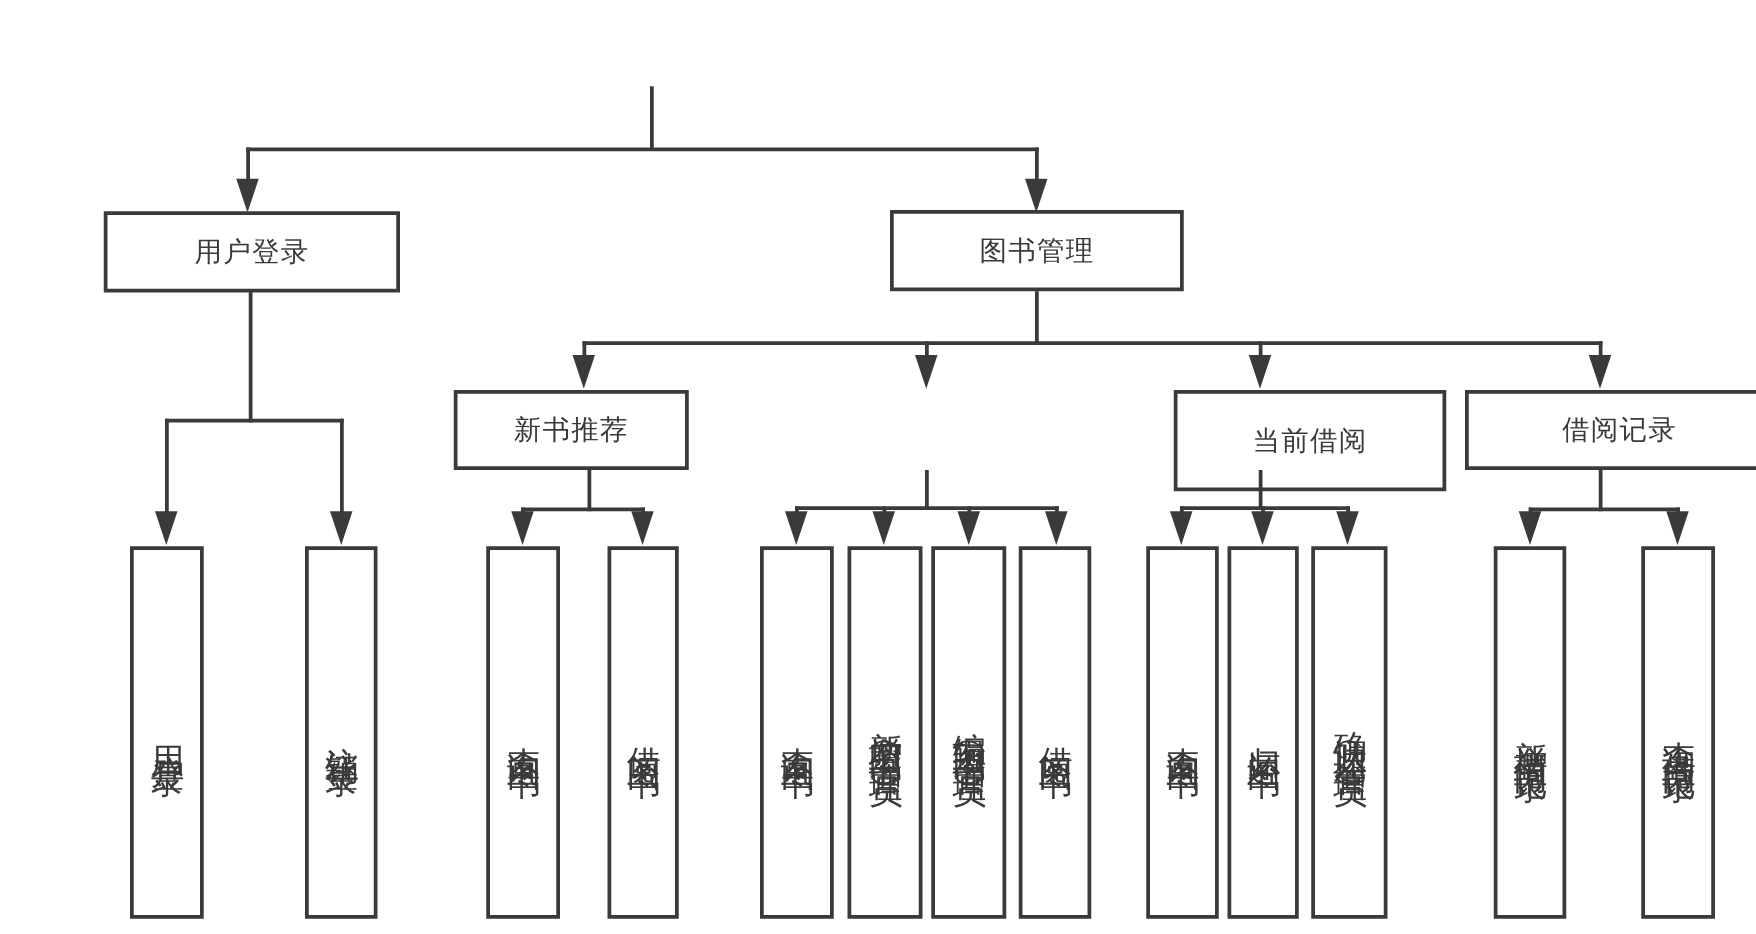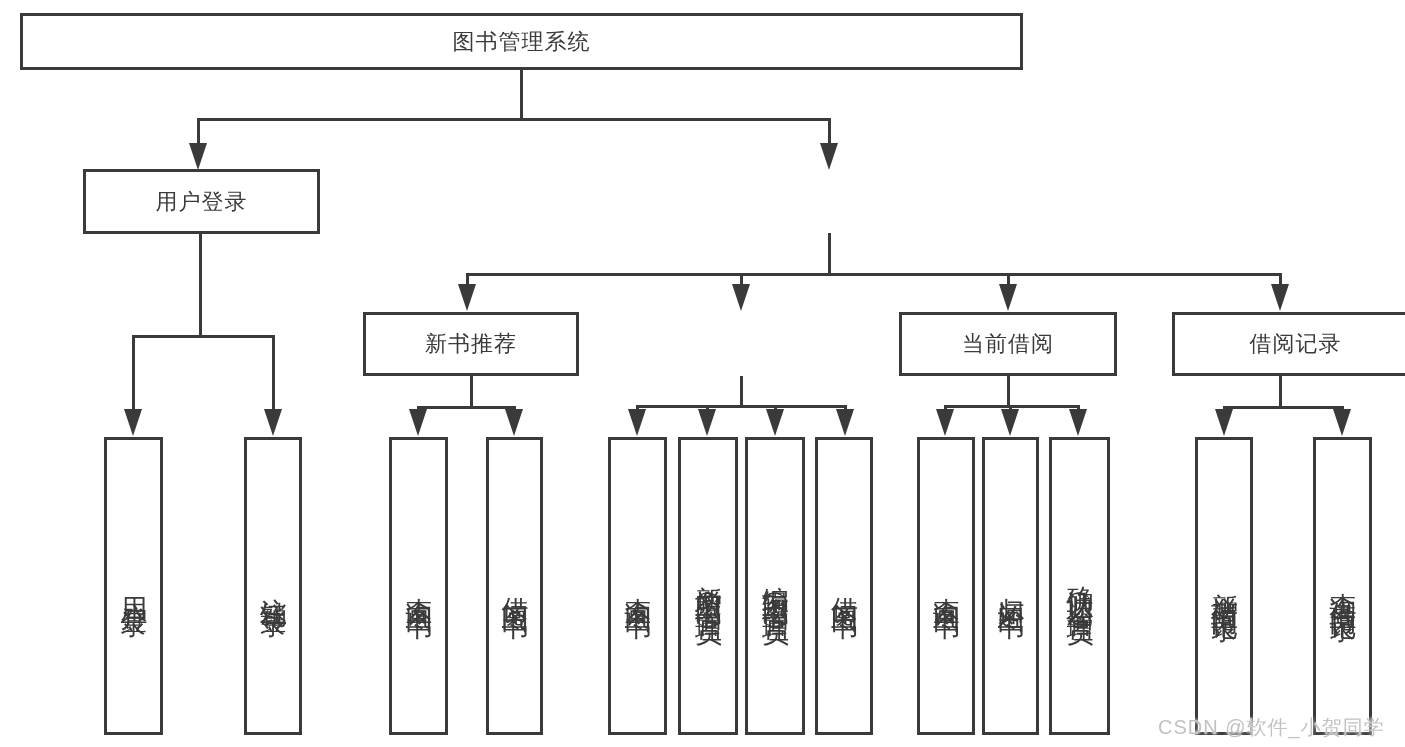--- a/index.html
+++ b/index.html
@@ -36,35 +36,35 @@
     position:absolute;left:1158px;top:714px;font-size:20px;letter-spacing:1px;
     color:var(--watermark);white-space:nowrap;z-index:5;
     text-shadow:0 0 2px #fff,0 0 4px #fff;
   }
 </style>
 </head>
 <body>
 
 <div id="stage">
 
-  <div class="box h" style="left:20px;top:13px;width:1003px;height:57px">
-    <span>图书管理系统</span>
-  </div>
 
   <div>
     <div class="vl" style="left:520px;top:69px;height:51px"></div>
     <div class="hl" style="left:197px;top:118px;width:634px"></div>
     <div class="vl" style="left:197px;top:118px;height:30px"></div>
     <div class="ah" style="left:189px;top:143px"></div>
     <div class="vl" style="left:828px;top:118px;height:30px"></div>
     <div class="ah" style="left:820px;top:143px"></div>
   </div>
 
   <div class="box h" style="left:83px;top:169px;width:237px;height:65px">
     <span>用户登录</span>
+  </div>
+  <div class="box h" style="left:712px;top:168px;width:235px;height:65px">
+    <span>图书管理</span>
   </div>
 
   <div>
     <div class="vl" style="left:199px;top:233px;height:105px"></div>
     <div class="hl" style="left:132px;top:335px;width:143px"></div>
     <div class="vl" style="left:132px;top:335px;height:78px"></div>
     <div class="ah" style="left:124px;top:409px"></div>
     <div class="vl" style="left:272px;top:335px;height:78px"></div>
     <div class="ah" style="left:264px;top:409px"></div>
   </div>
@@ -75,24 +75,24 @@
     <div class="vl" style="left:466px;top:273px;height:15px"></div>
     <div class="ah" style="left:458px;top:284px"></div>
     <div class="vl" style="left:740px;top:273px;height:15px"></div>
     <div class="ah" style="left:732px;top:284px"></div>
     <div class="vl" style="left:1007px;top:273px;height:15px"></div>
     <div class="ah" style="left:999px;top:284px"></div>
     <div class="vl" style="left:1279px;top:273px;height:15px"></div>
     <div class="ah" style="left:1271px;top:284px"></div>
   </div>
 
-  <div class="box h" style="left:363px;top:312px;width:216px;height:64px">
+  <div class="box h" style="left:363px;top:312px;width:188px;height:64px">
     <span>新书推荐</span>
   </div>
-  <div class="box h" style="left:899px;top:312px;width:218px;height:64px">
+  <div class="box h" style="left:939px;top:312px;width:218px;height:81px">
     <span>当前借阅</span>
   </div>
   <div class="box h" style="left:1172px;top:312px;width:247px;height:64px">
     <span>借阅记录</span>
   </div>
 
   <div>
     <div class="vl" style="left:470px;top:376px;height:33px"></div>
     <div class="hl" style="left:417px;top:406px;width:99px"></div>
     <div class="vl" style="left:417px;top:406px;height:8px"></div>
@@ -171,15 +171,14 @@
     <span>确认归还（管理员）</span>
   </div>
 
   <div class="box v" style="left:1195px;top:437px;width:58px;height:298px">
     <span>新增借阅记录</span>
   </div>
   <div class="box v" style="left:1313px;top:437px;width:59px;height:298px">
     <span>查询借阅记录</span>
   </div>
 
-  <div class="watermark">CSDN @软件_小贺同学</div>
 
 </div>
 
 </body></html>

